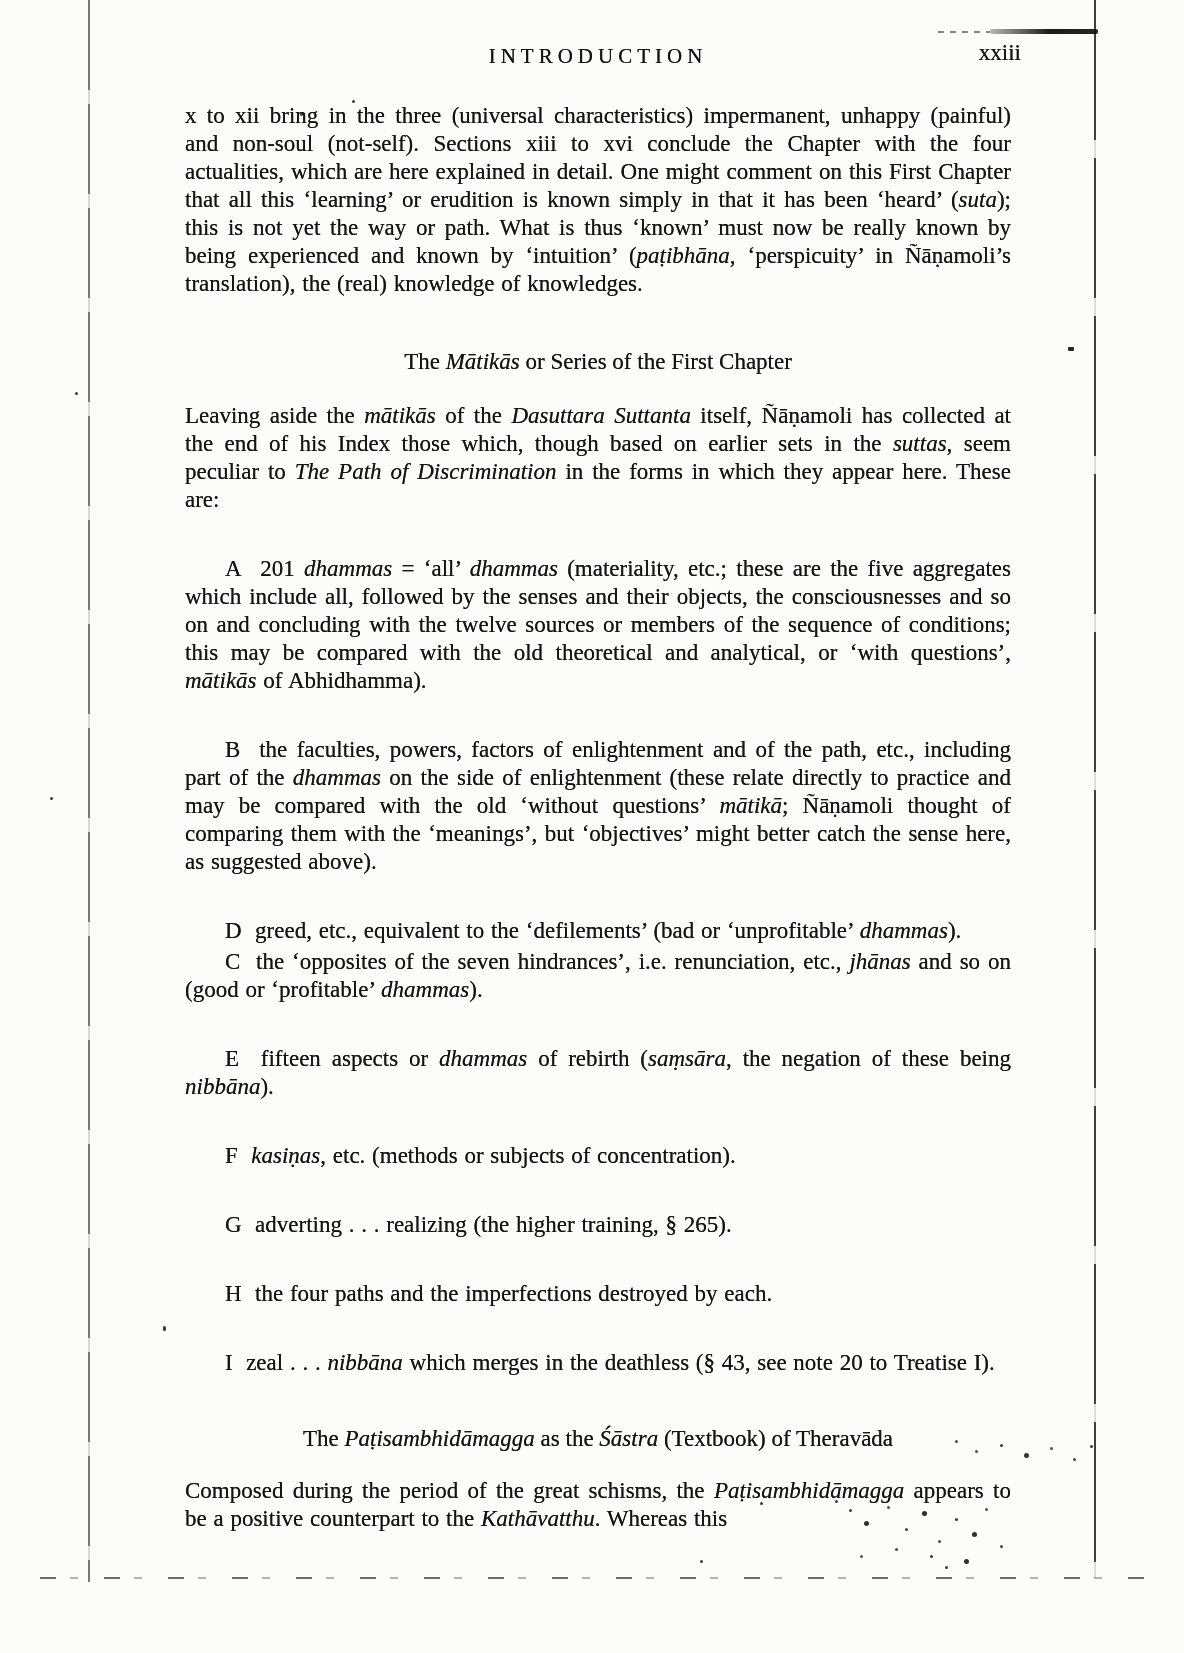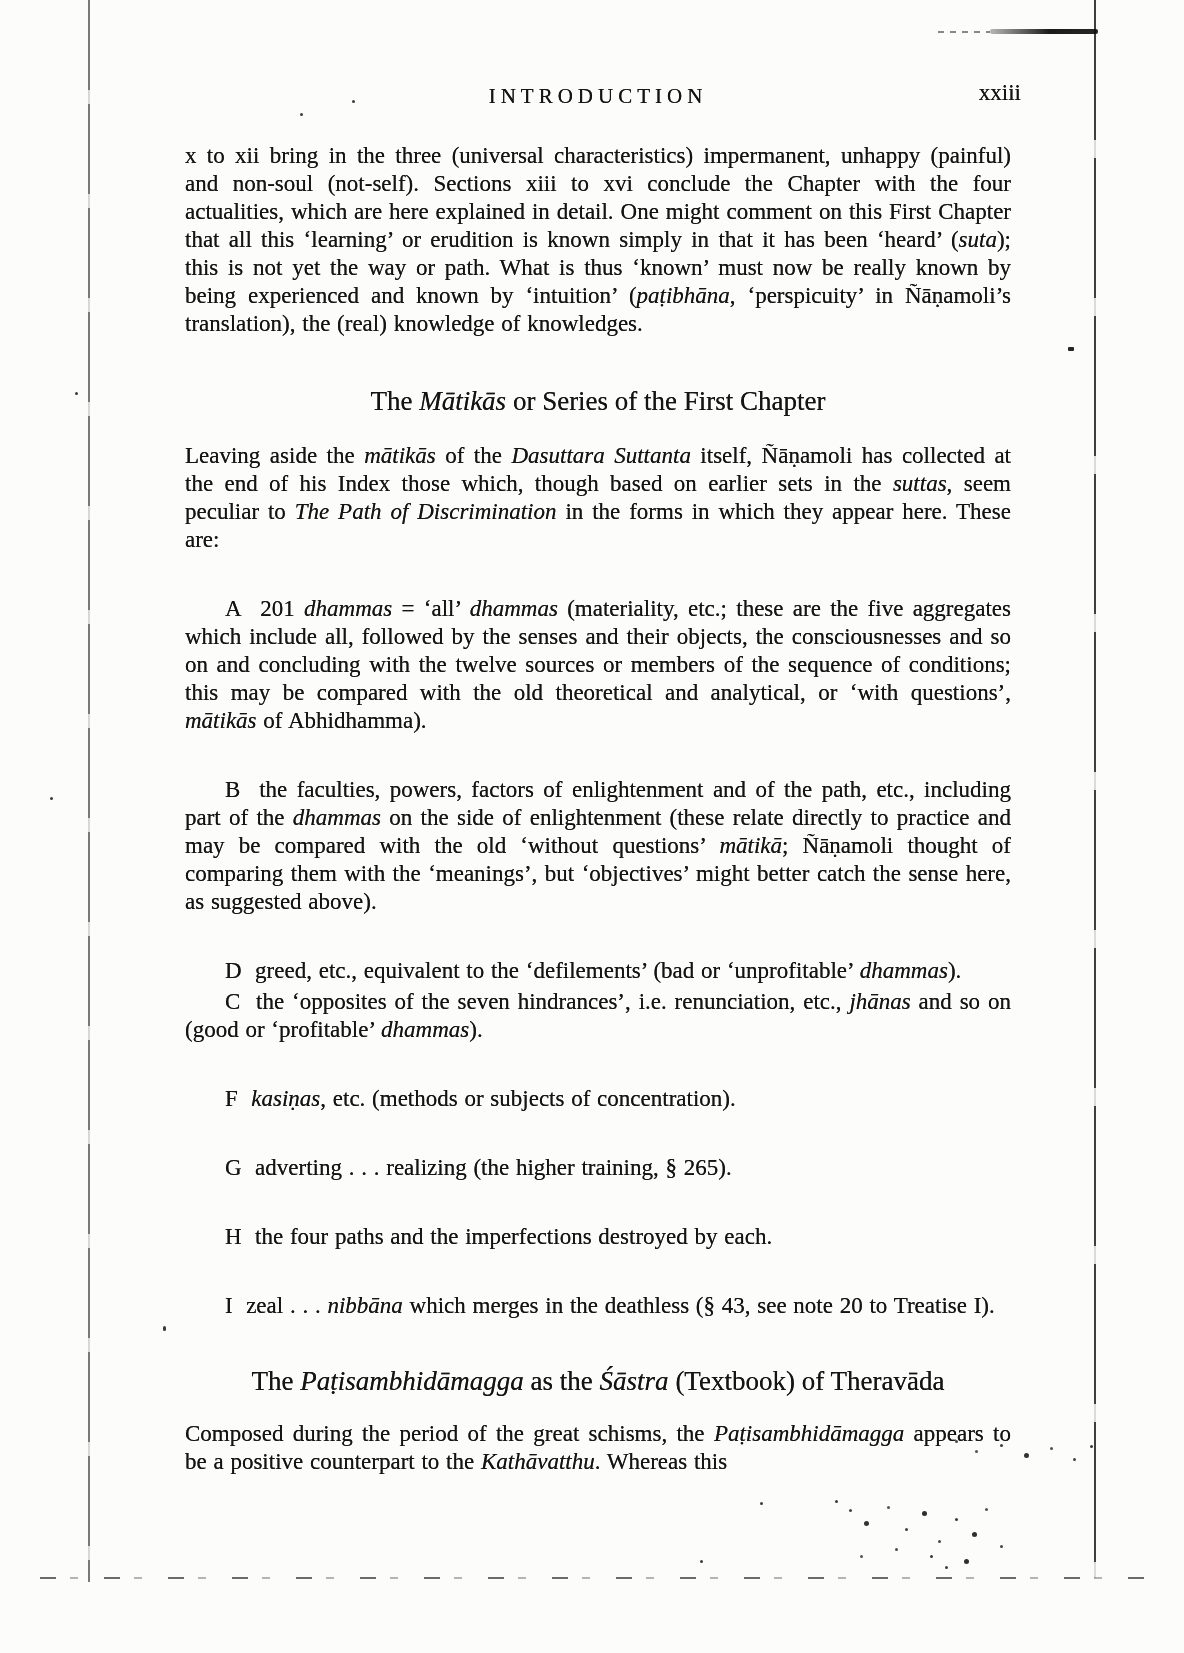--- a/index.html
+++ b/index.html
@@ -6,39 +6,39 @@
   body {
     width:1184px; height:1653px;
     background:#fcfcfa;
     font-family:"Liberation Serif", serif;
     color:#141414;
     position:relative;
     overflow:hidden;
   }
   .page {
     position:absolute; left:185px; top:0; width:826px;
-    padding-top:84px;
+    padding-top:44px;
   }
   .page-header { position:relative; height:26px; }
   .running-title {
     text-align:center; font-size:21px; letter-spacing:5px;
     text-shadow:0 0 0.5px rgba(10,10,10,.85);
   }
   .page-number {
     position:absolute; right:-10px; top:-4px; font-size:23px;
     text-shadow:0 0 0.5px rgba(10,10,10,.85);
   }
   .para {
     font-size:23px; line-height:28px; text-align:justify;
     margin:0; text-shadow:0 0 0.5px rgba(10,10,10,.8);
     word-spacing:1px;
   }
   .item { text-indent:40px;margin-top:41px; }
   .heading {
-    font-size:27px; font-weight:normal; text-align:center;
+    font-size:23px; font-weight:normal; text-align:center;
     margin:16px; line-height:33.5px;
     text-shadow:0 0 0.5px rgba(10,10,10,.8);
   }
   .em { font-style:italic; }
   #p1 { margin-top:32px; }
   #h1 { margin-top:47px; }
   #p2 { margin-top:23px; }
   #item-c { margin-top:3px; }
   #h2b { margin-top:45px; }
   #p3 { margin-top:22px; }
@@ -105,20 +105,21 @@
   <p class="para" id="p2"><span>Leaving aside the </span><span class="em">mātikās</span><span> of the </span><span class="em">Dasuttara Suttanta</span><span> itself, Ñāṇamoli has collected at the end of his Index those which, though based on earlier sets in the </span><span class="em">suttas</span><span>, seem peculiar to </span><span class="em">The Path of Discrimination</span><span> in the forms in which they appear here. These are:</span></p>
 
   <p class="para item" id="item-a"><span>A&nbsp;&nbsp;201 </span><span class="em">dhammas</span><span> = ‘all’ </span><span class="em">dhammas</span><span> (materiality, etc.; these are the five aggregates which include all, followed by the senses and their objects, the consciousnesses and so on and concluding with the twelve sources or members of the sequence of conditions; this may be compared with the old theoretical and analytical, or ‘with questions’, </span><span class="em">mātikās</span><span> of Abhidhamma).</span></p>
 
   <p class="para item" id="item-b"><span>B&nbsp;&nbsp;the faculties, powers, factors of enlightenment and of the path, etc., including part of the </span><span class="em">dhammas</span><span> on the side of enlightenment (these relate directly to practice and may be compared with the old ‘without questions’ </span><span class="em">mātikā</span><span>; Ñāṇamoli thought of comparing them with the ‘meanings’, but ‘objectives’ might better catch the sense here, as suggested above).</span></p>
 
   <p class="para item" id="item-d"><span>D&nbsp;&nbsp;greed, etc., equivalent to the ‘defilements’ (bad or ‘unprofitable’ </span><span class="em">dhammas</span><span>).</span></p>
 
   <p class="para item" id="item-c"><span>C&nbsp;&nbsp;the ‘opposites of the seven hindrances’, i.e. renunciation, etc., </span><span class="em">jhānas</span><span> and so on (good or ‘profitable’ </span><span class="em">dhammas</span><span>).</span></p>
 
+  <p class="para item" id="item-e"><span>E&nbsp;&nbsp;fifteen aspects or </span><span class="em">dhammas</span><span> of rebirth (</span><span class="em">saṃsāra</span><span>, the negation of these being </span><span class="em">nibbāna</span><span>).</span></p>
 
   <p class="para item" id="item-f"><span>F&nbsp;&nbsp;</span><span class="em">kasiṇas</span><span>, etc. (methods or subjects of concentration).</span></p>
 
   <p class="para item" id="item-g"><span>G&nbsp;&nbsp;adverting . . . realizing (the higher training, § 265).</span></p>
 
   <p class="para item" id="item-h"><span>H&nbsp;&nbsp;the four paths and the imperfections destroyed by each.</span></p>
 
   <p class="para item" id="item-i"><span>I&nbsp;&nbsp;zeal . . . </span><span class="em">nibbāna</span><span> which merges in the deathless (§ 43, see note 20 to Treatise I).</span></p>
 
   <h2 class="heading" id="h2b"><span>The </span><span class="em">Paṭisambhidāmagga</span><span> as the </span><span class="em">Śāstra</span><span> (Textbook) of Theravāda</span></h2>

